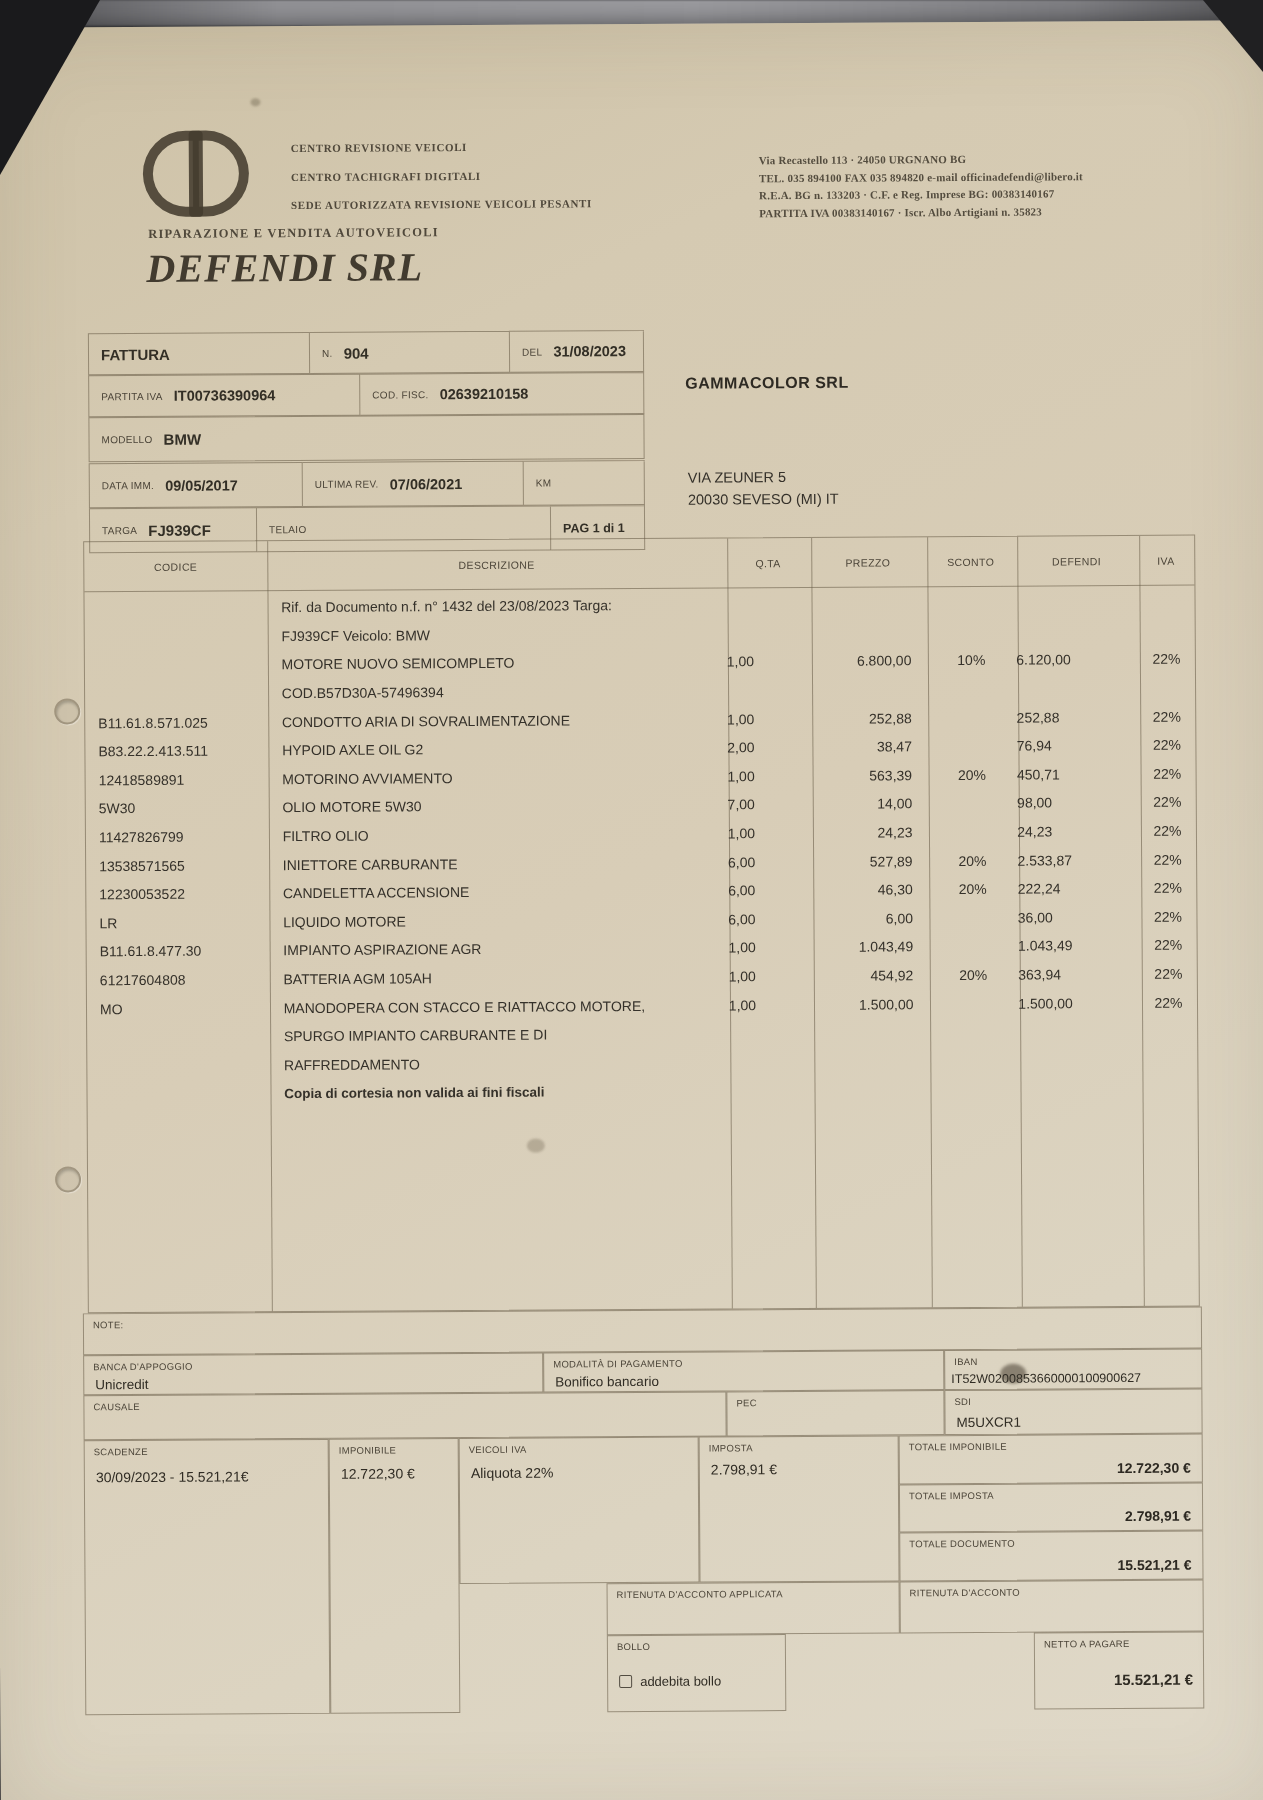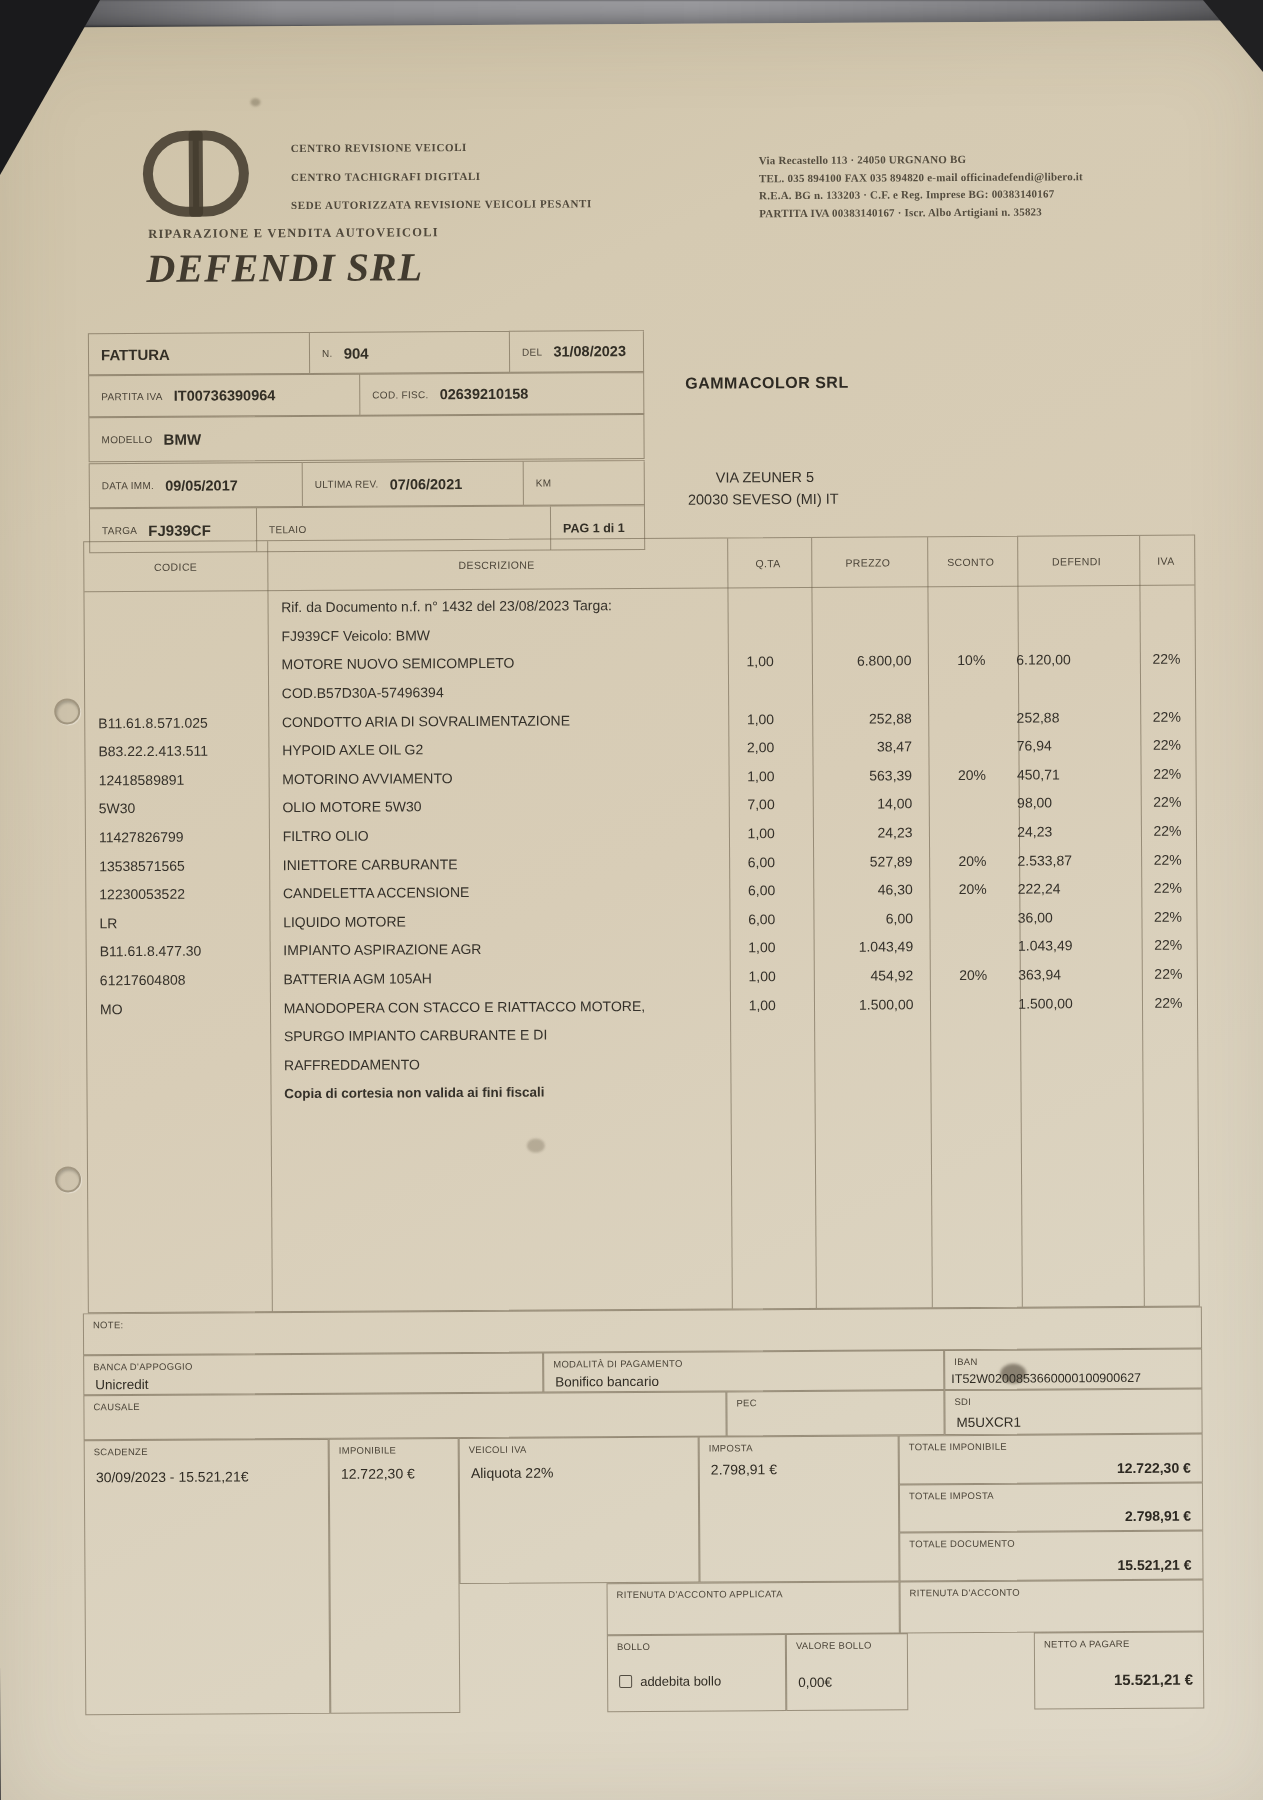--- a/index.html
+++ b/index.html
@@ -51,21 +51,21 @@
   #items-table{position:absolute;left:80px;top:538px;width:1112px;height:772px;border:1px solid var(--line)}
   .vline{position:absolute;top:0;bottom:0;width:1px;background:var(--line)}
   #items-header{position:absolute;left:0;top:0;right:0;height:50px;border-bottom:1px solid var(--line);display:flex;align-items:center}
   .hcell{font-size:10.5px;color:var(--label);letter-spacing:.4px;text-align:center}
   .c-code{width:183px}.c-desc{width:460px}.c-qty{width:84px}.c-price{width:116px}.c-disc{width:90px}.c-amt{width:122px}.c-vat{width:57px}
   #items-body{position:absolute;left:0;top:52px;right:0}
   .item-row{display:flex;height:28.6px;align-items:center;font-size:14px;color:#35312a}
   .item-row .cell{overflow:visible;white-space:nowrap}
   .item-row .c-code{padding-left:13px}
   .item-row .c-desc{padding-left:14px}
-  .item-row .c-qty{text-align:center;padding-right:17px}
+  .item-row .c-qty{text-align:left;padding-right:17px}
   .item-row .c-price{text-align:right;padding-right:15px}
   .item-row .c-disc{text-align:center}
   .item-row .c-amt{padding-right:8px}
   .item-row .c-vat{text-align:center}
   .bold-row{font-weight:bold;font-size:13.5px}
 
   
   .fcell{position:absolute;border:1px solid var(--line)}
   .fcell .lbl{position:absolute;left:9px;top:5px;font-size:9.5px}
   .fval{position:absolute;left:11px;top:21px;font-size:13.5px;color:#302c24;white-space:nowrap}
@@ -155,21 +155,21 @@
           <div class="meta-cell" style="width:294px">
             <span class="lbl">TELAIO</span>
           </div>
           <div class="meta-cell" style="width:94px">
             <span class="val" style="font-size:12.5px">PAG 1 di 1</span>
           </div>
         </div>
       </div>
 
       <div class="abs" style="left:683px;top:375px;font-size:16px;font-weight:bold;letter-spacing:.5px;color:#2e2a23">GAMMACOLOR SRL</div>
-      <div class="abs" style="left:713px;top:470px;font-size:14.5px;color:#35312a">VIA ZEUNER 5</div>
+      <div class="abs" style="left:685px;top:470px;font-size:14.5px;color:#35312a">VIA ZEUNER 5</div>
       <div class="abs" style="left:685px;top:492px;font-size:14.5px;color:#35312a">20030 SEVESO (MI) IT</div>
 
       <div id="items-table">
         <div class="vline" style="left:183px"></div>
         <div class="vline" style="left:643px"></div>
         <div class="vline" style="left:727px"></div>
         <div class="vline" style="left:843px"></div>
         <div class="vline" style="left:933px"></div>
         <div class="vline" style="left:1055px"></div>
         <div id="items-header">
@@ -426,24 +426,20 @@
         <span class="lbl">RITENUTA D'ACCONTO APPLICATA</span>
       </div>
       <div class="fcell" style="left:890px;top:1583px;width:304px;height:52px">
         <span class="lbl">RITENUTA D'ACCONTO</span>
       </div>
 
       <div class="fcell" style="left:597px;top:1635px;width:179px;height:77px">
         <span class="lbl">BOLLO</span>
         <span class="fval" style="top:38px;font-size:13px"><span class="checkbox"></span><span>addebita bollo</span></span>
       </div>
-      <div class="fcell" style="left:776px;top:1635px;width:122px;height:77px">
-        <span class="lbl">VALORE BOLLO</span>
-        <span class="fval" style="top:40px;font-size:13.5px">0,00€</span>
-      </div>
       <div class="fcell" style="left:1024px;top:1635px;width:170px;height:77px">
         <span class="lbl">NETTO A PAGARE</span>
         <span class="fval" style="top:38px;left:auto;right:10px;font-size:15px;font-weight:bold">15.521,21 €</span>
       </div>
 
     </div>
   </div>
 
   <div id="corner-tl"></div>
   <div id="corner-tr"></div>

